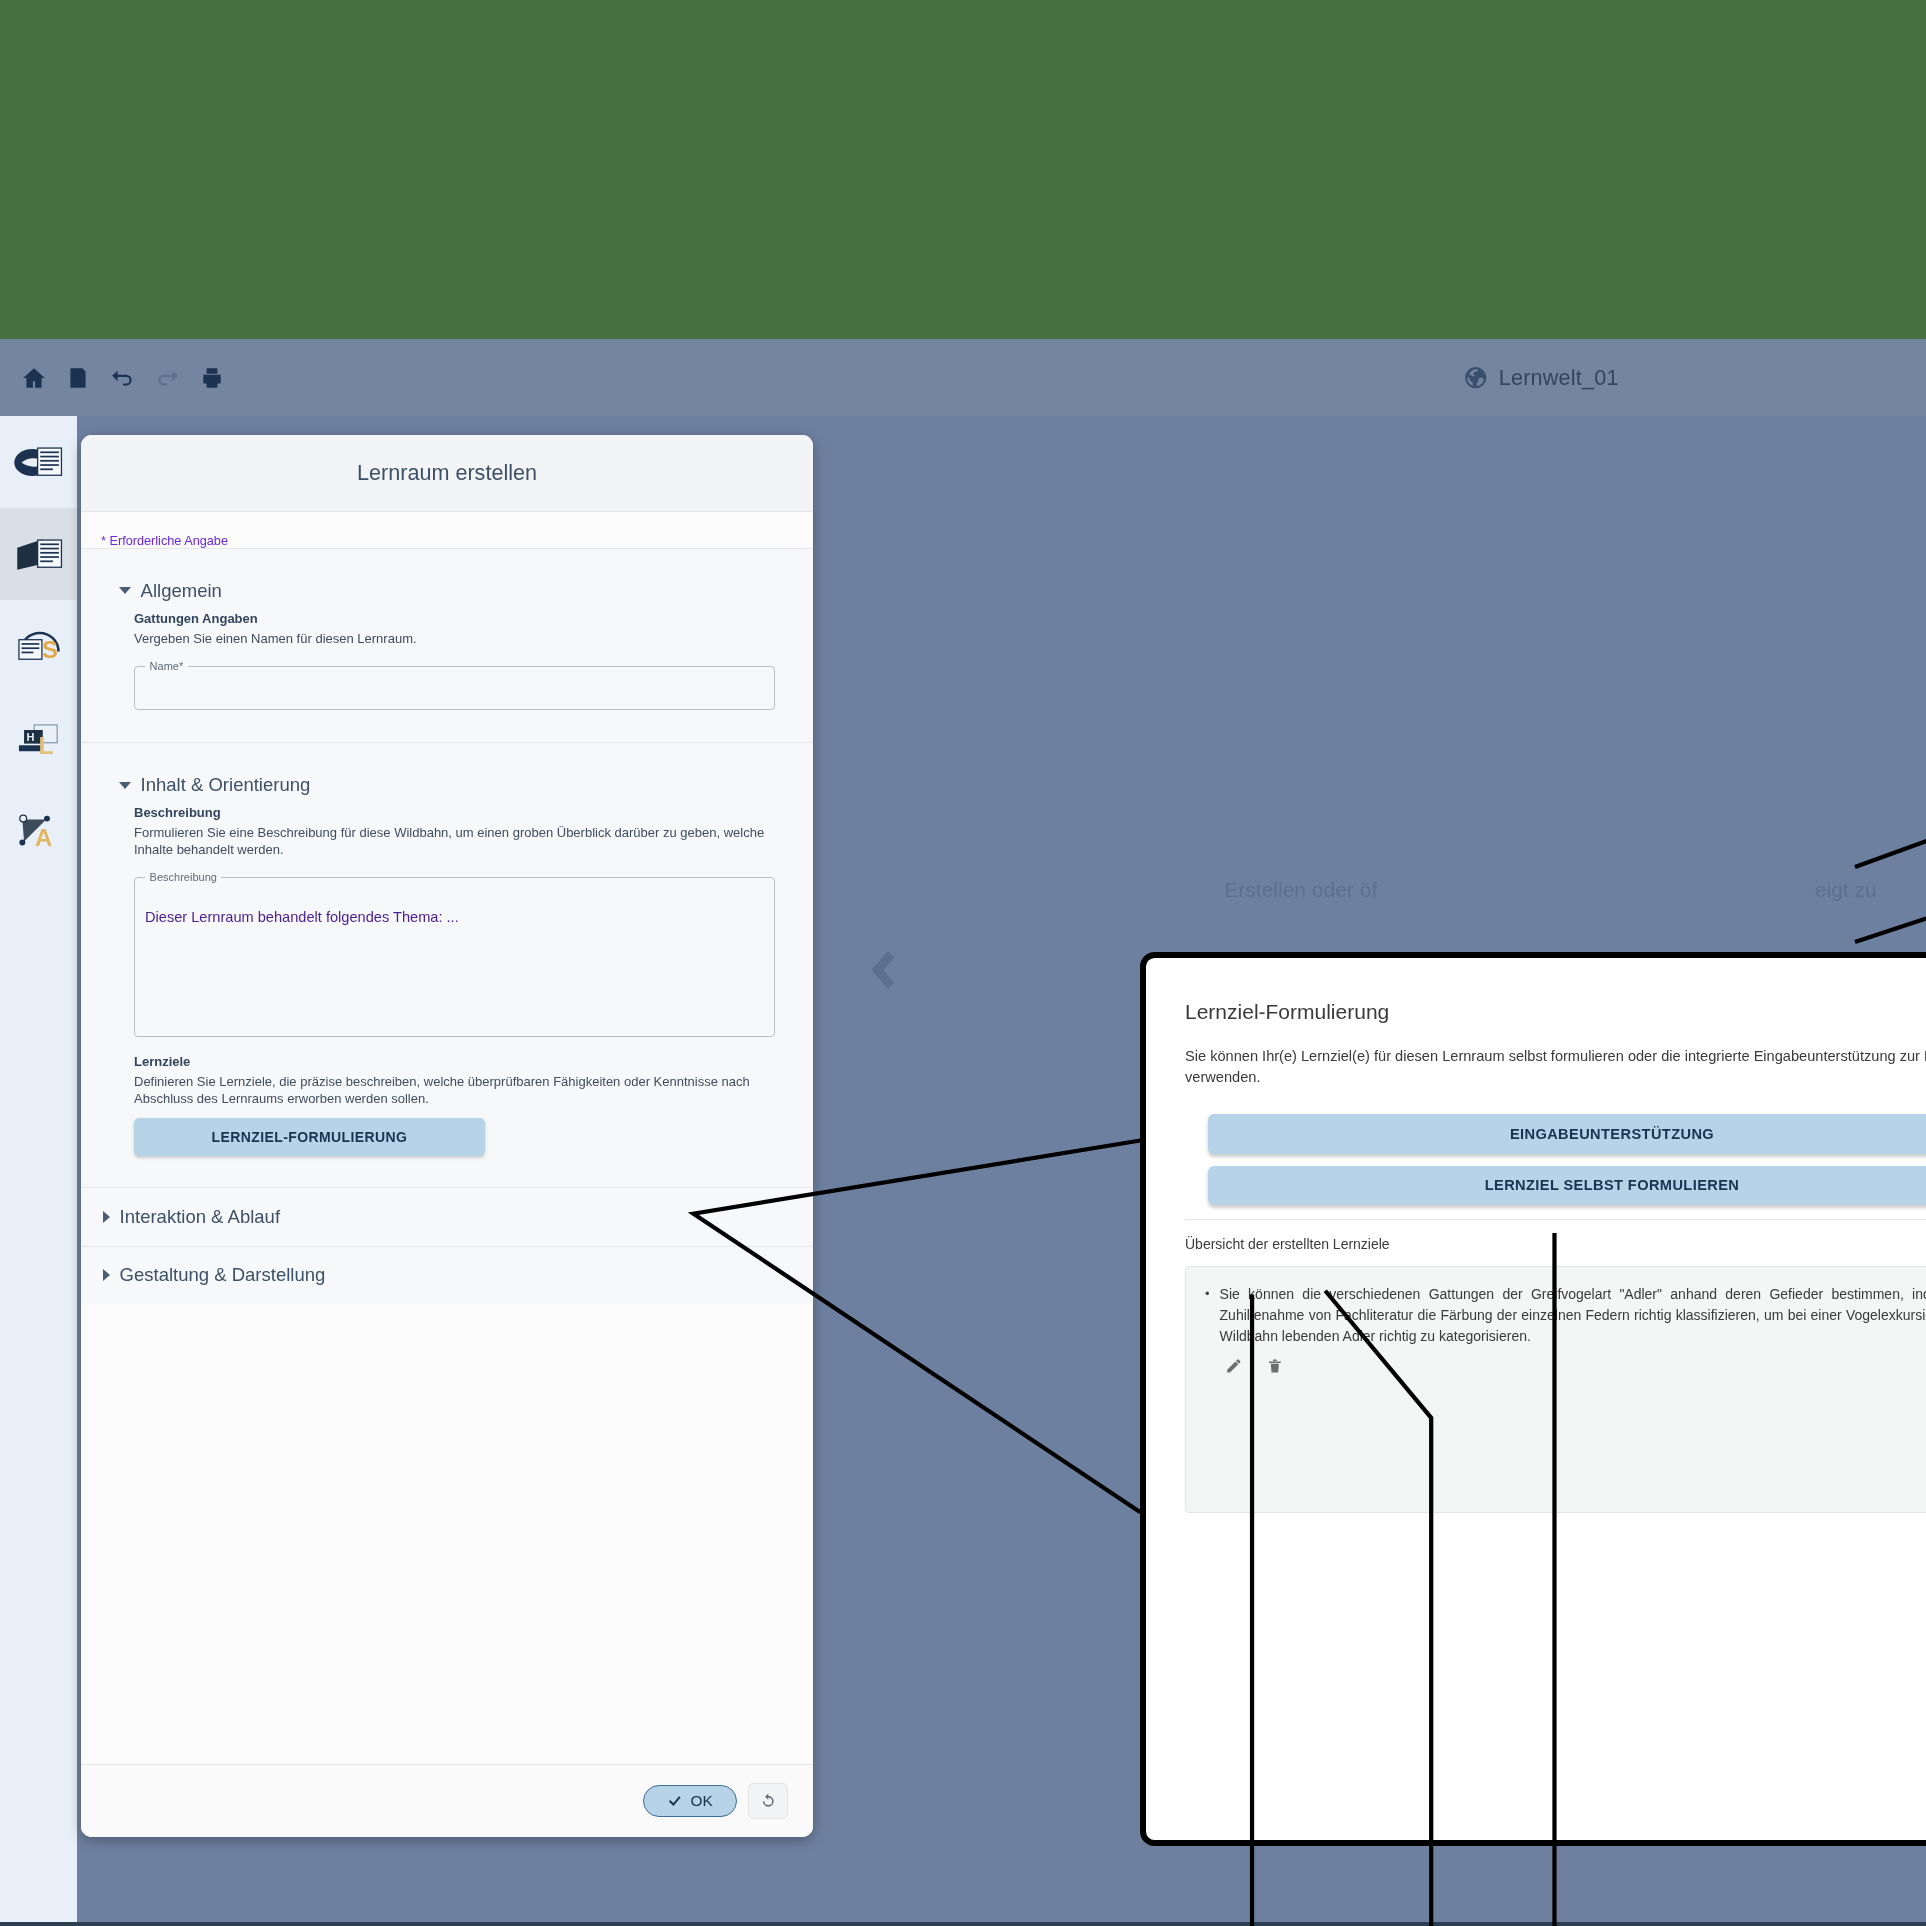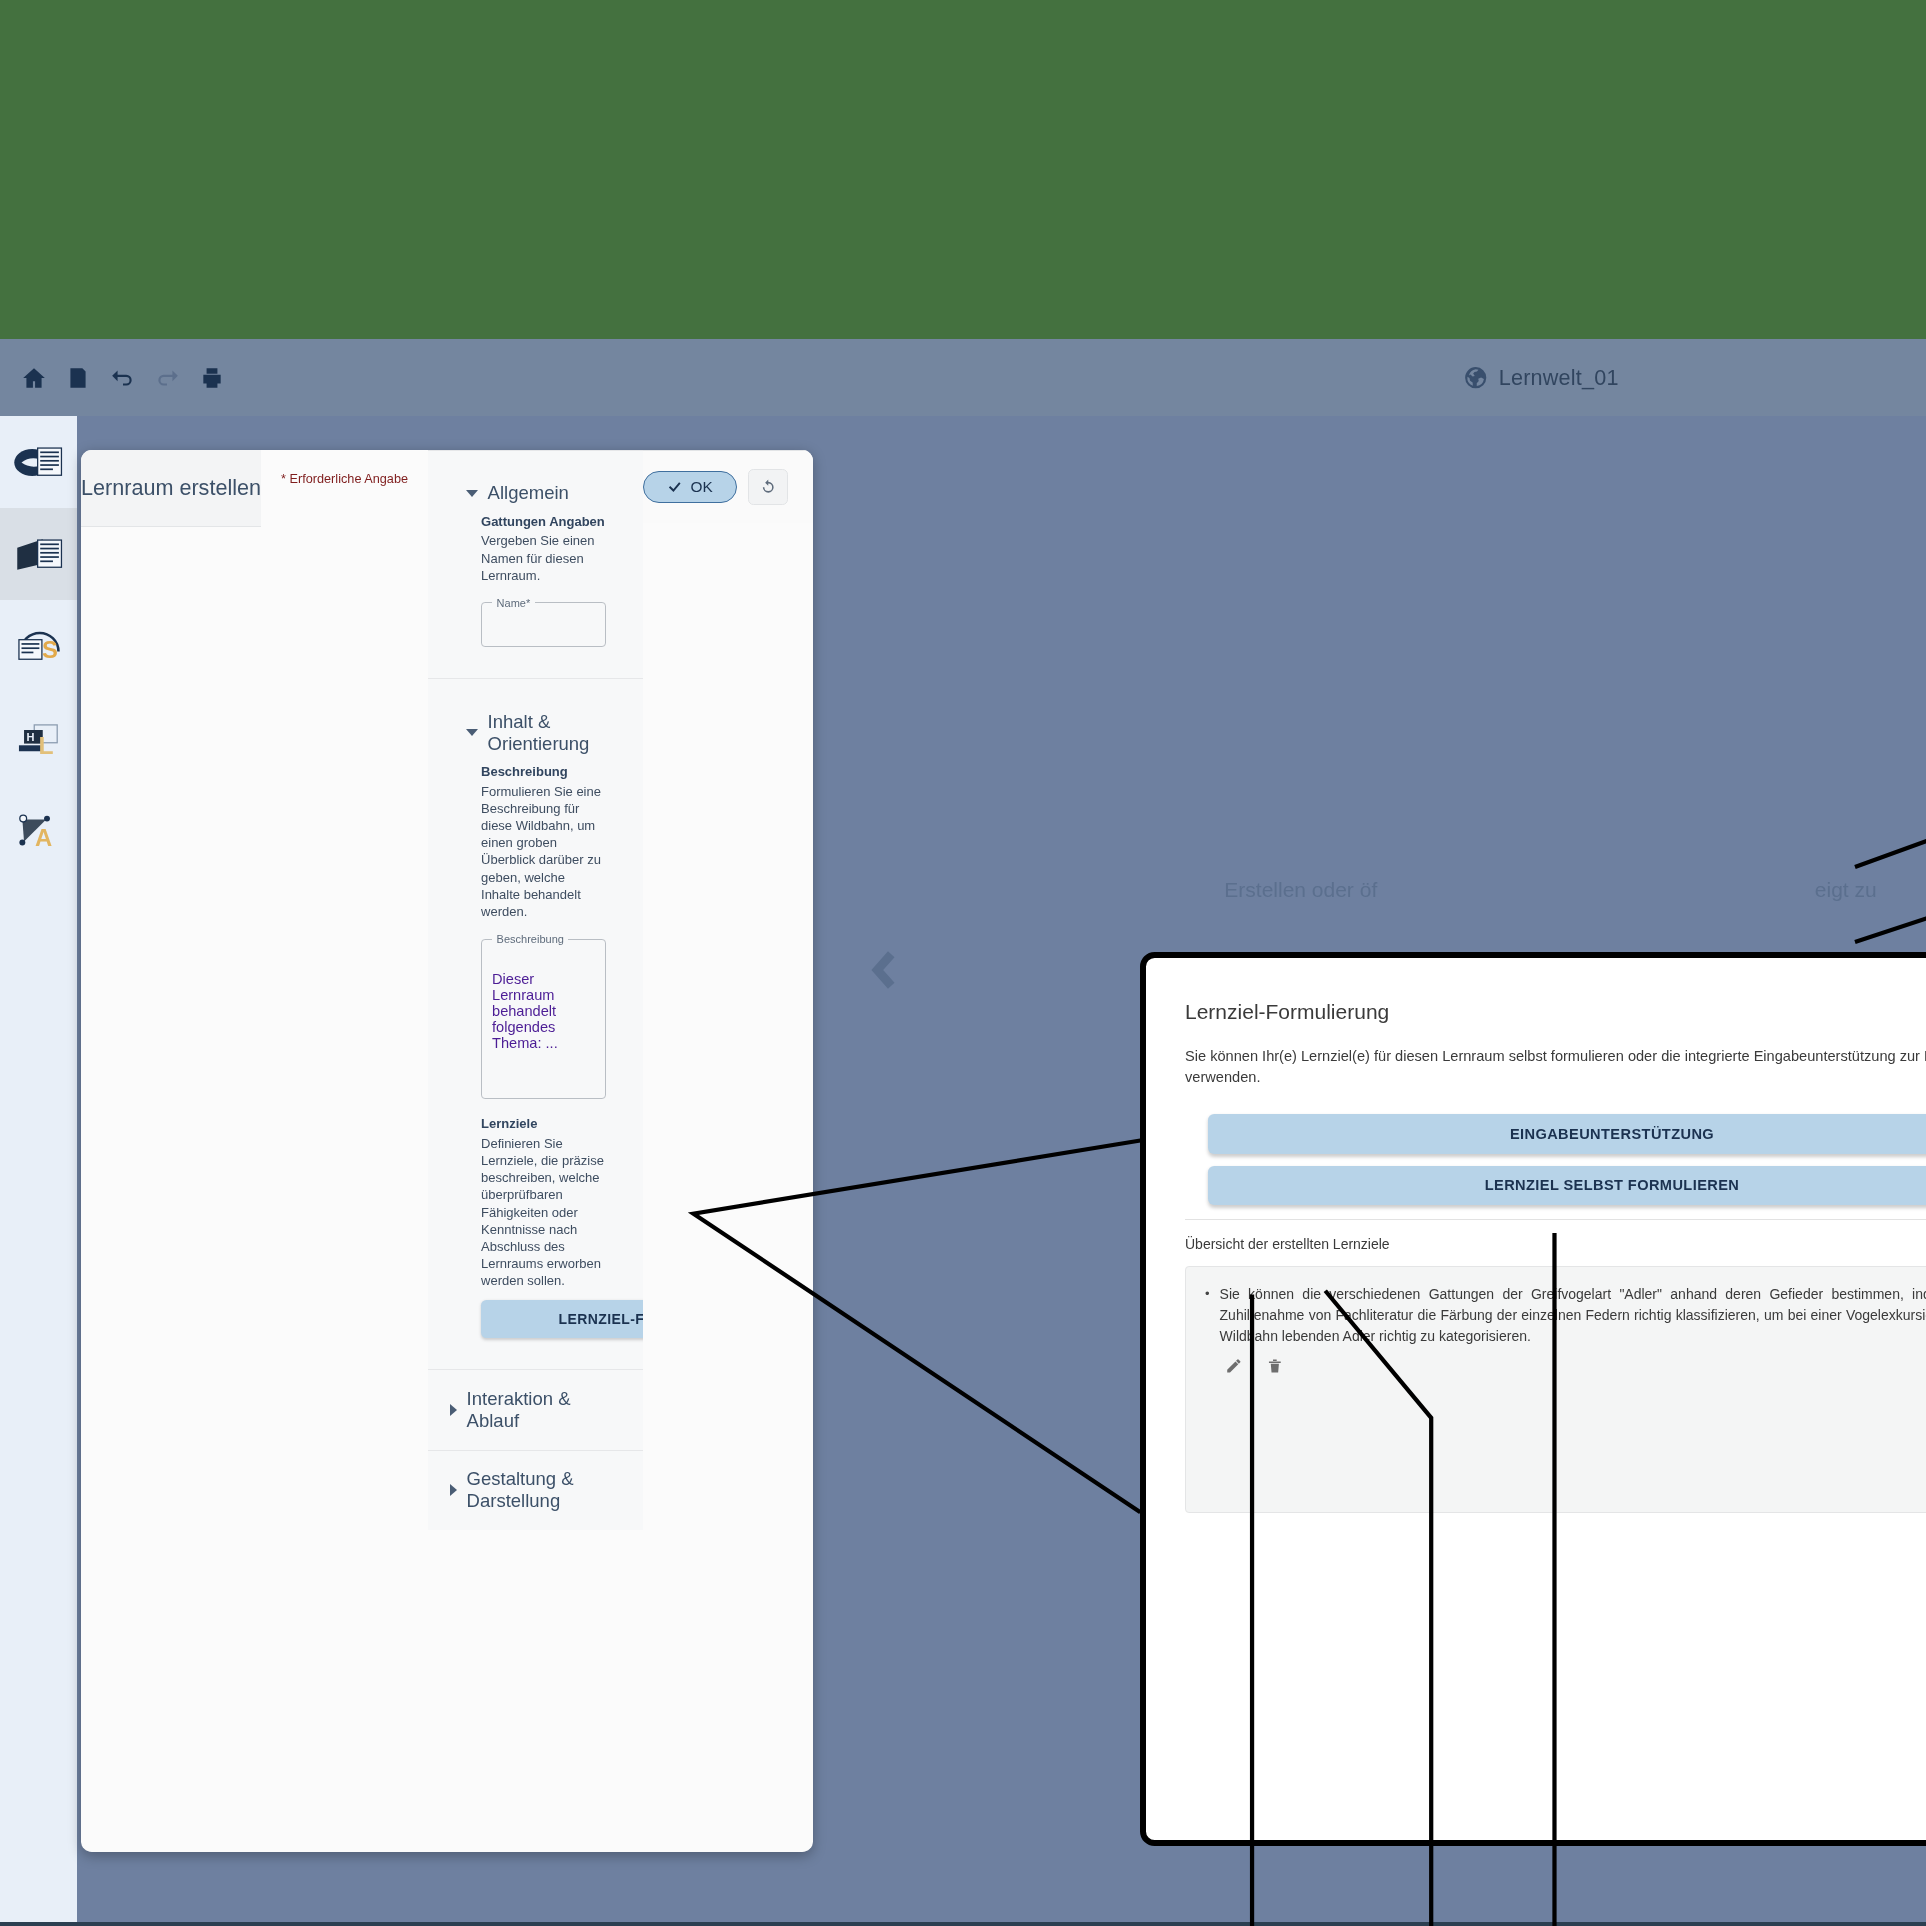--- a/index.html
+++ b/index.html
@@ -63,33 +63,32 @@
   .rail-item.active { background: #d9dfe6; }
   .rail-item svg { width: 51px; height: 43px; }
 
   
   #form-panel {
     position: absolute; left: 81px; top: 96px;
     width: 732px; height: 1402px;
     background: #fbfbfb;
     border-radius: 10.8px;
     box-shadow: 0 3.1px 13px rgba(0,0,0,.28);
-    display: flex; flex-direction: row;
+    display: flex; flex-direction: column;
     overflow: hidden;
-    margin-top: 15px;
   }
   #form-header {
     height: 77px; background: #f3f4f5;
     display: flex; align-items: center; justify-content: center;
     border-bottom: 0.8px solid #e3e5e7;
   }
   #form-header-title { font-size: 21.6px; color: #3c5068; }
   #form-required-note {
     padding: 21.6px 20px 0 20px;
-    font-size: 12.7px; color: #7f1d1d;
+    font-size: 12.7px; color: #6d28d9;
   }
   #form-scroll { flex: 1; position: relative; overflow: hidden; }
   .section {
     border-top: 0.8px solid #e6e7e9;
     background: #f7f8f9;
     padding: 16px;
   }
   .section-head {
     display: flex; align-items: center; gap: 10px;
     padding: 15.4px 21.6px 9.2px 21.6px;

